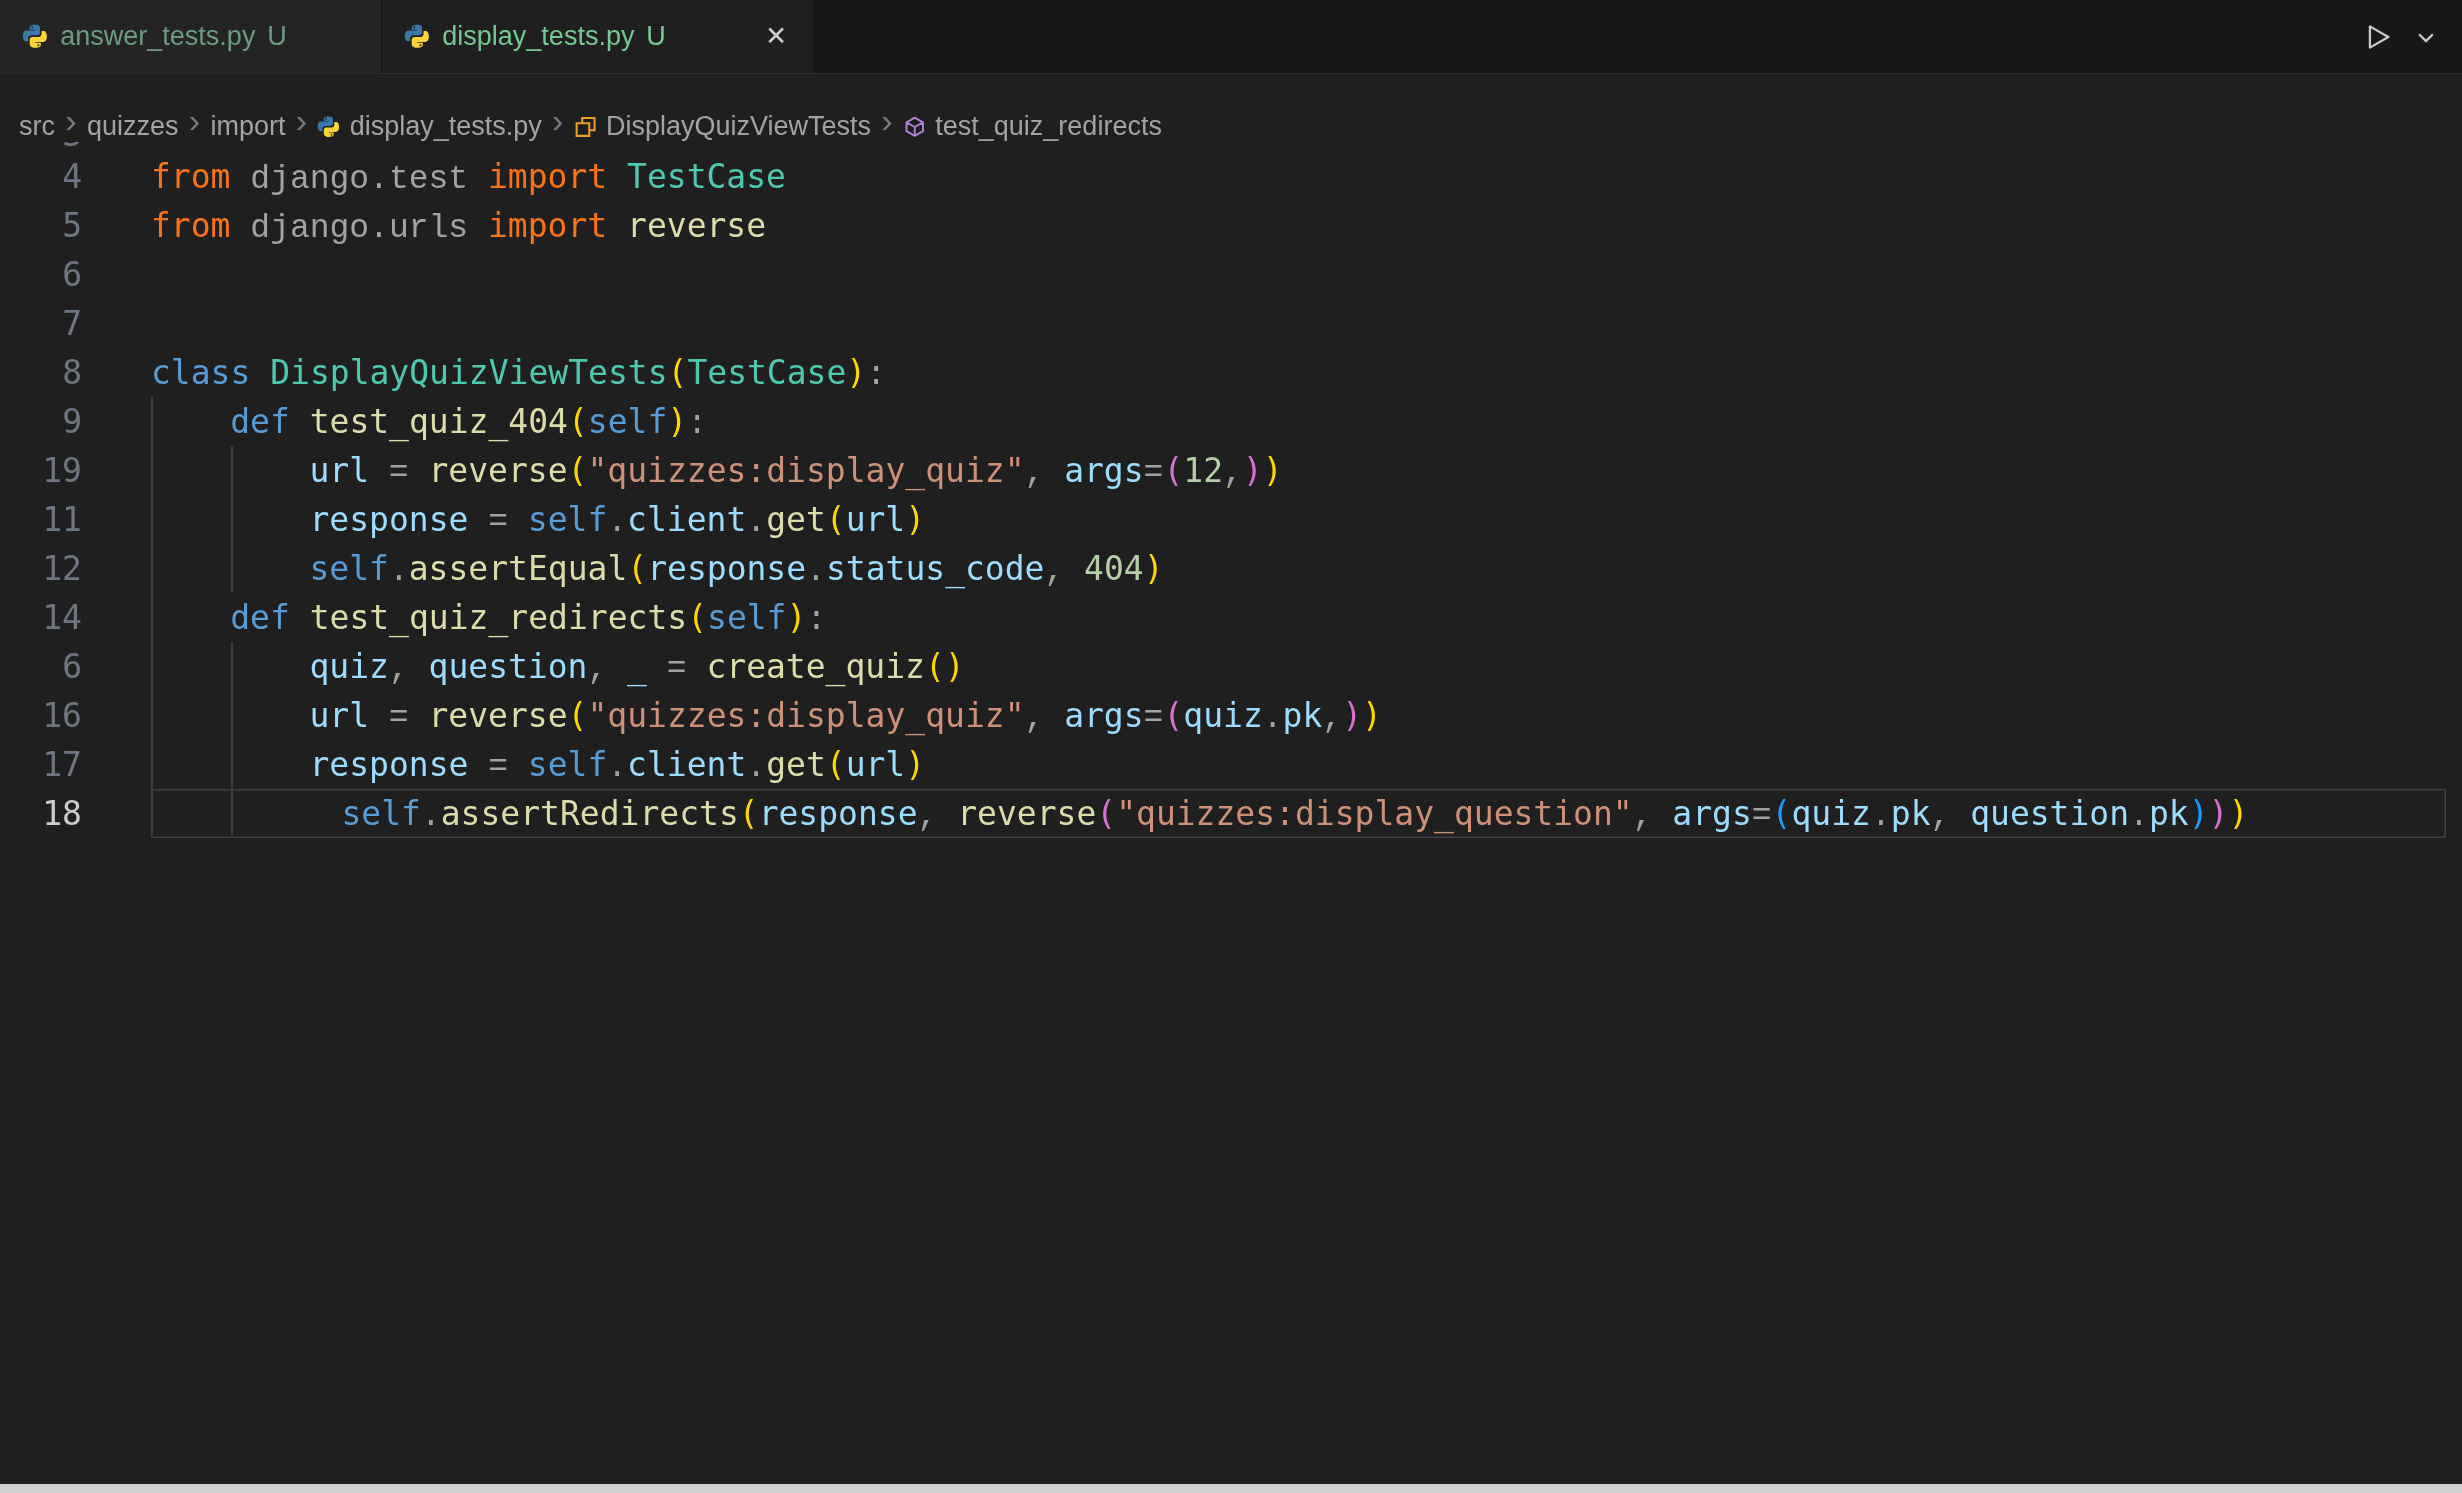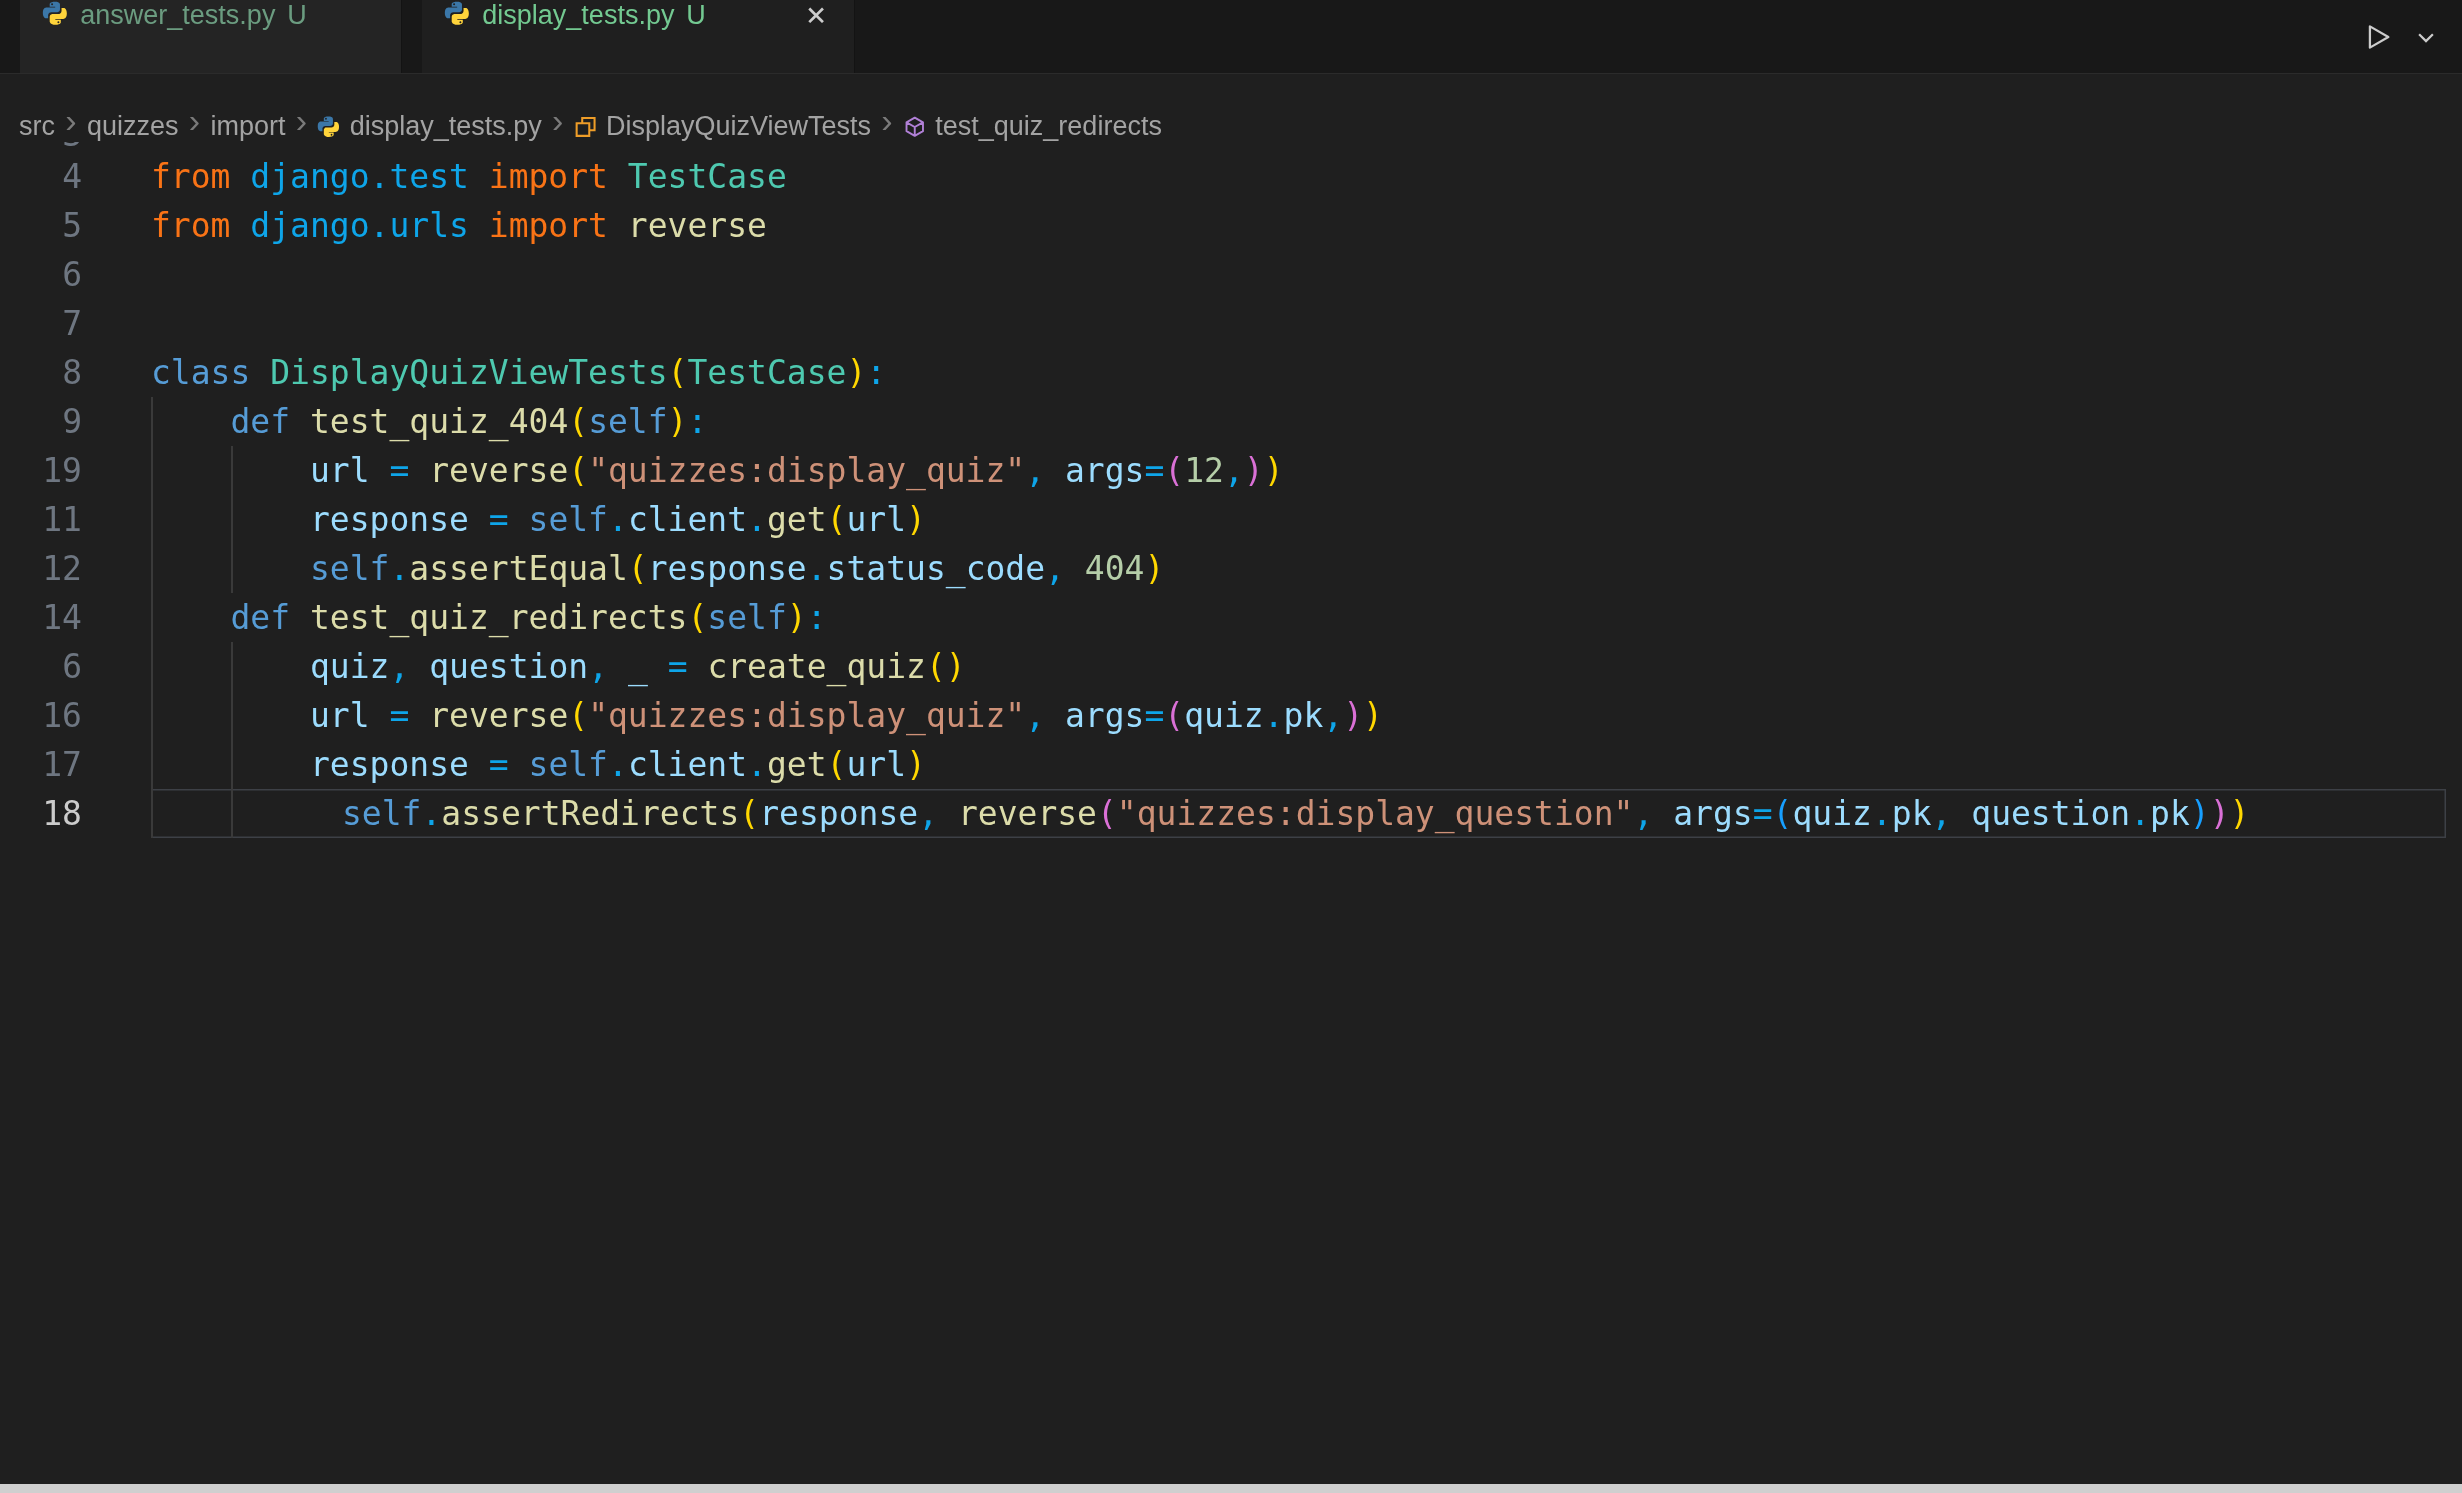--- a/index.html
+++ b/index.html
@@ -9,22 +9,22 @@
     background:#1f1f1f;
     font-family:"Liberation Sans", sans-serif;
     position:relative;
   }
   
   .tabbar {
     height:74px; background:#181818; display:flex; align-items:stretch;
     border-bottom:0.7px solid #2b2b2b;
   }
   .tab {
-    display:flex; align-items:flex-start; padding:0 22px;
-    font-size:27px; cursor:pointer; flex:none;margin-left:20px;
+    display:flex; align-items:center; padding:0 22px;
+    font-size:27px; cursor:pointer; flex:none;
   }
   .tab.inactive { width:382px; background:#242424; border-right:0.7px solid #131313; color:#6b9c80; }
   .tab.active   { width:433px; background:#1f1f1f; border-right:0.7px solid #131313; color:#73c991; }
   .tab .py-icon { width:26.5px; height:26.5px; flex:none; margin-right:11.8px; }
   .tab .badge { margin-left:11.8px; }
   .tab .close-btn {
     margin-left:auto; color:#cccccc; font-size:26.5px; line-height:26.5px;
     width:32px; height:32px; display:flex; align-items:center; justify-content:center;
     border-radius:5.9px;
   }
@@ -58,21 +58,21 @@
   .guide { position:absolute; top:0; bottom:0; width:1.5px; background:#3a3a3a; }
   
   .k  { color:#f97316; }
   .kb { color:#569CD6; }
   .sf { color:#569CD6; }
   .ty { color:#4EC9B0; }
   .fn { color:#DCDCAA; }
   .v  { color:#9CDCFE; }
   .s  { color:#CE9178; }
   .n  { color:#B5CEA8; }
-  .pl { color:#0ea5e9; }
+  .pl { color:#a3a3a3;font-family:Liberation Mono, monospace; }
   .p1 { color:#FFD700; }
   .p2 { color:#DA70D6; }
   .p3 { color:#179FFF; }
   
   .bottom-strip { position:absolute; left:0; right:0; bottom:0; height:9.6px; background:#cfcfcf; }
 </style>
 </head>
 <body>
 
 <div class="tabbar">

